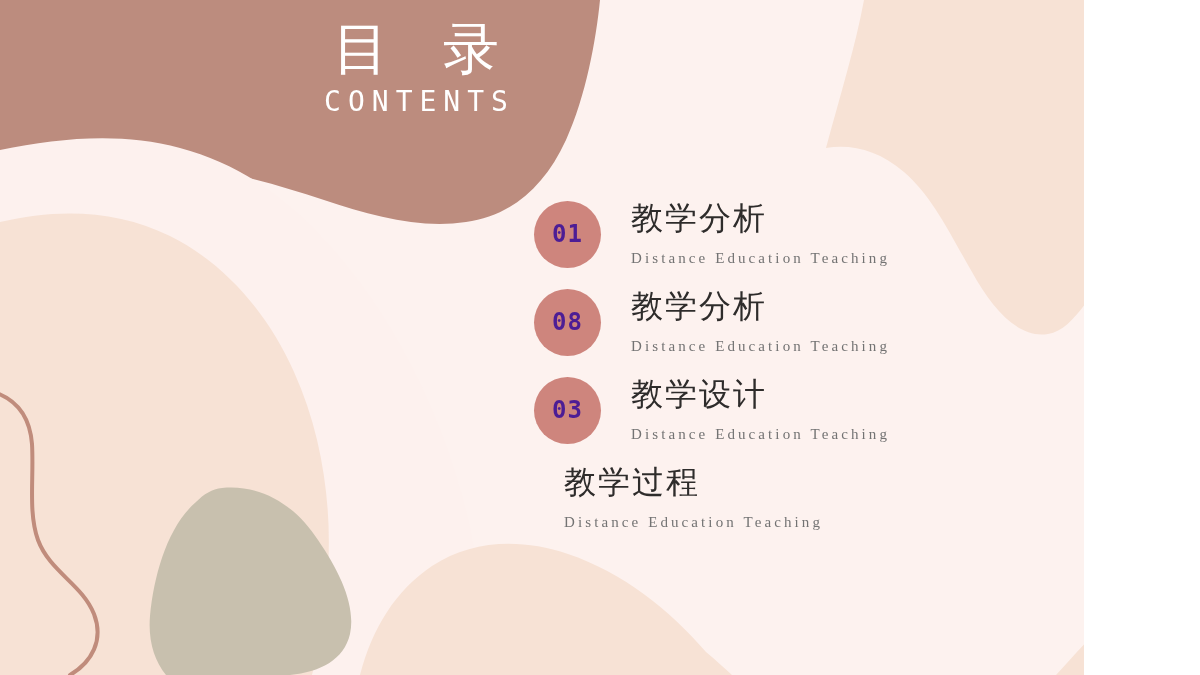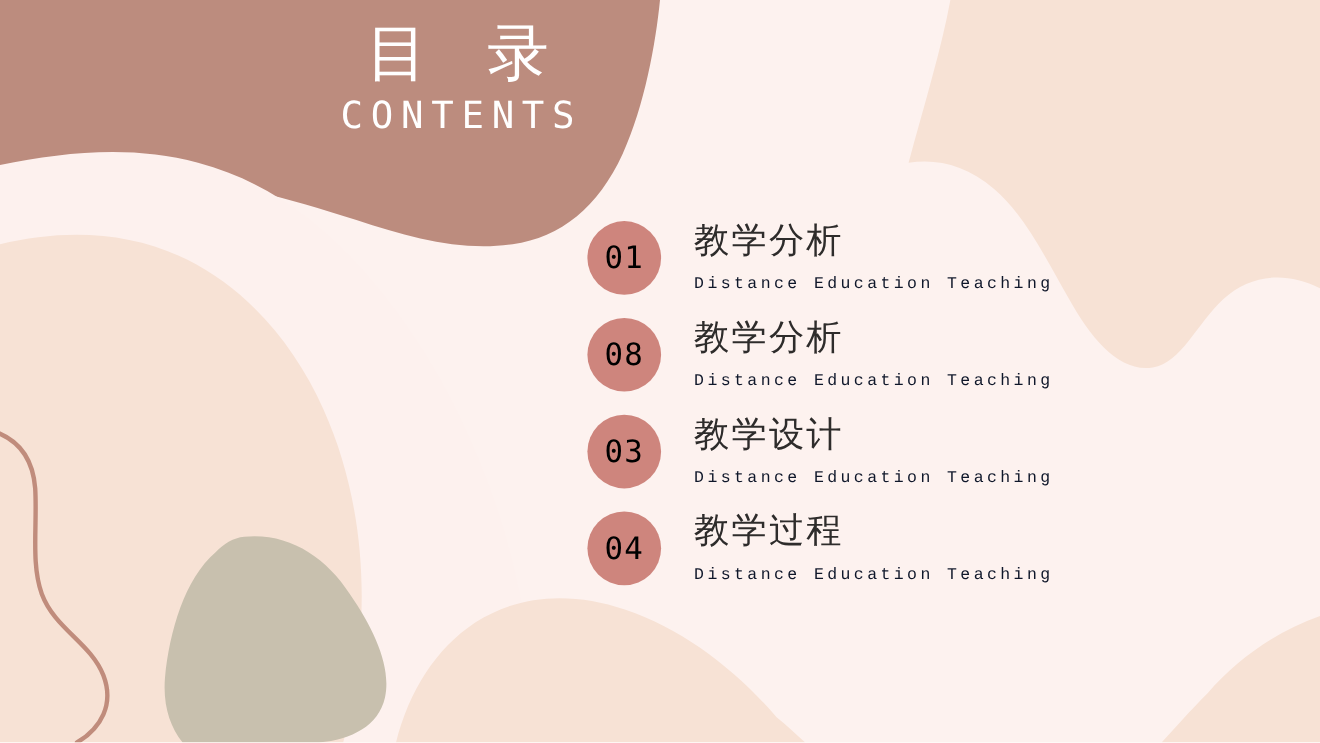--- a/index.html
+++ b/index.html
@@ -3,21 +3,21 @@
 <meta charset="utf-8">
 <style>
   html, body {
     margin: 0;
     padding: 0;
     background: #ffffff;
   }
 
   #slide {
     position: relative;
-    width: 1200px;
+    width: 1084px;
     height: 675px;
     overflow: hidden;
     background: #fdf2ef;
     font-family: "Liberation Sans", sans-serif;
   }
 
   
   #bg-art {
     position: absolute;
     inset: 0;
@@ -43,21 +43,21 @@
     letter-spacing: 20px;
     text-indent: 20px;
     color: #ffffff;
     font-weight: 400;
     white-space: nowrap;
   }
 
   #title-en {
     margin-top: 4px;
     font-family: "DejaVu Sans Mono", "Liberation Mono", monospace;
-    font-size: 34px;
+    font-size: 28px;
     letter-spacing: 7px;
     text-indent: 7px;
     color: #ffffff;
     font-weight: 400;
     white-space: nowrap;
   }
 
   
   #contents-list {
     position: absolute;
@@ -74,49 +74,49 @@
 
   .toc-badge {
     flex: 0 0 auto;
     width: 67px;
     height: 67px;
     border-radius: 50%;
     background: #ce857d;
     display: flex;
     align-items: center;
     justify-content: center;
-    color: #000000;
+    color: #4c1d95;
     font-family: "DejaVu Sans Mono", "Liberation Mono", monospace;
-    font-size: 28px;
+    font-size: 24px;
     letter-spacing: 1px;
-    font-weight: 400;
+    font-weight: 700;
   }
 
   .toc-text {
     margin-left: 30px;
     display: flex;
     flex-direction: column;
     justify-content: center;
   }
 
   .toc-title {
     font-family: "Liberation Serif", "DejaVu Serif", serif;
     font-size: 32px;
     line-height: 1.12;
     letter-spacing: 2px;
     color: #2e2c2b;
     white-space: nowrap;
   }
 
   .toc-sub {
     margin-top: 13px;
-    font-family: Liberation Mono, monospace;
+    font-family: Liberation Serif, serif;
     font-size: 15px;
     letter-spacing: 3.1px;
-    color: #0f172a;
+    color: #737373;
     white-space: nowrap;
   }
 </style>
 </head>
 <body>
 
 <div id="slide">
 
   <svg id="bg-art" viewBox="0 0 1200 675" preserveAspectRatio="none">
 
@@ -203,21 +203,20 @@
 
     <div class="toc-item">
       <div class="toc-badge">03</div>
       <div class="toc-text">
         <div class="toc-title">教学设计</div>
         <div class="toc-sub">Distance Education Teaching</div>
       </div>
     </div>
 
     <div class="toc-item">
-      <div class="toc-badge">04</div>
       <div class="toc-text">
         <div class="toc-title">教学过程</div>
         <div class="toc-sub">Distance Education Teaching</div>
       </div>
     </div>
 
   </div>
 
 </div>
 

